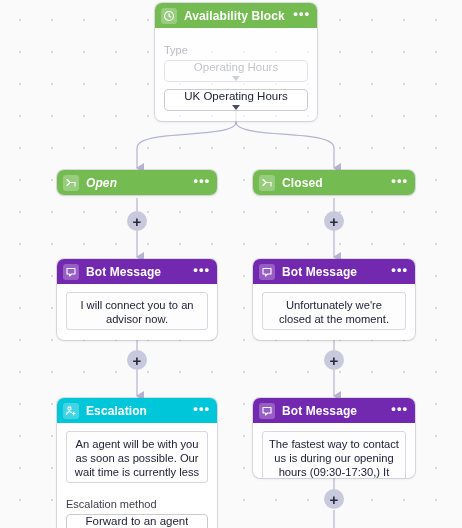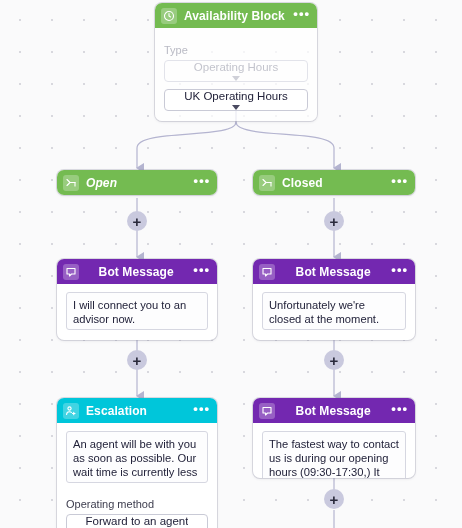--- a/index.html
+++ b/index.html
@@ -29,21 +29,21 @@
   .node.translucent { background: rgba(255,255,255,0.72); }
 
   .node-header {
     height: 25px;
     display: flex;
     align-items: center;
     padding: 0 7px 0 6px;
     gap: 7px;
   }
   .hdr-green  { background: #74bb51; }
-  .hdr-purple { background: #7328b0; text-align: center; }
+  .hdr-purple { background: #7328b0; }
   .hdr-teal   { background: #00c6da; }
 
   .hdr-icon {
     width: 16px; height: 16px;
     border-radius: 3px;
     background: rgba(255,255,255,.26);
     display: flex; align-items: center; justify-content: center;
     flex: 0 0 auto;
   }
   .hdr-icon svg { display: block; }
@@ -105,20 +105,21 @@
 
   .msgbox {
     border: 1px solid #d6d7e1;
     border-radius: 3px;
     background: #fdfdfe;
     padding: 5px 6px;
     font-size: 11.2px;
     line-height: 14px;
     color: #22223a;
     overflow: hidden;
+    text-align: center;
   }
 
   .plus {
     position: absolute;
     width: 20px; height: 20px;
     border-radius: 50%;
     background: #c9c9de;
     display: flex; align-items: center; justify-content: center;
     color: #2a2a3c;
     font-size: 15px;
@@ -252,21 +253,21 @@
           <path d="M3.2 19c0-3.4 2.6-5.6 5.8-5.6 1.5,0 2.9,.5 3.9,1.3"></path>
           <path d="M17.5 14.5v5M15 17h5"></path>
         </svg>
       </span>
       <span class="hdr-title">Escalation</span>
       <span class="hdr-dots">•••</span>
     </div>
     <div class="node-body">
       <div class="msgbox" style="height:52px;">An agent will be with you as soon as possible. Our wait time is currently less than 3mins.</div>
       <div class="gap-sep"></div>
-      <div class="field-label">Operating method</div>
+      <div class="field-label">Escalation method</div>
       <div class="select">
         <span class="val">Forward to an agent</span>
         <span class="caret"></span>
       </div>
     </div>
   </div>
 
   <div class="node" style="left:253px; top:398px; width:162px; height:80px;">
     <div class="node-header hdr-purple">
       <span class="hdr-icon">

